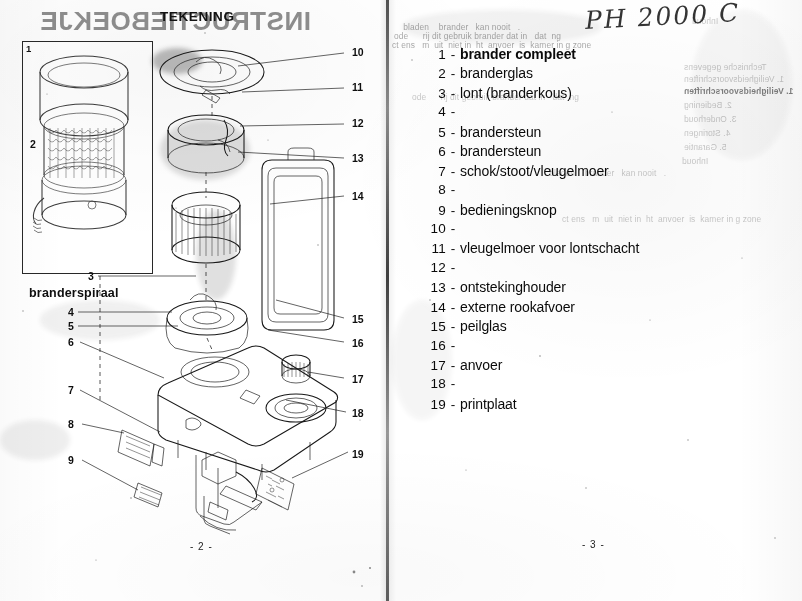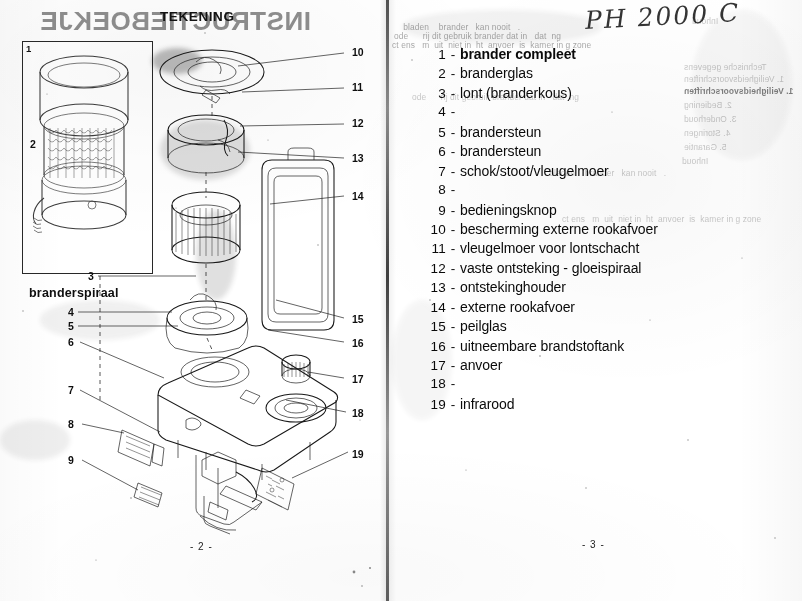--- a/index.html
+++ b/index.html
@@ -486,65 +486,62 @@
         <span class="desc-dash">-</span>
       </div>
       <div class="desc-row">
         <span class="desc-num">9</span>
         <span class="desc-dash">-</span>
         <span class="desc-label">bedieningsknop</span>
       </div>
       <div class="desc-row">
         <span class="desc-num">10</span>
         <span class="desc-dash">-</span>
-        <span class="desc-label">bescherming externe rookafvoer</span>
       </div>
       <div class="desc-row">
         <span class="desc-num">11</span>
         <span class="desc-dash">-</span>
         <span class="desc-label">vleugelmoer voor lontschacht</span>
       </div>
       <div class="desc-row">
         <span class="desc-num">12</span>
         <span class="desc-dash">-</span>
-        <span class="desc-label">vaste ontsteking - gloeispiraal</span>
       </div>
       <div class="desc-row">
         <span class="desc-num">13</span>
         <span class="desc-dash">-</span>
         <span class="desc-label">ontstekinghouder</span>
       </div>
       <div class="desc-row">
         <span class="desc-num">14</span>
         <span class="desc-dash">-</span>
         <span class="desc-label">externe rookafvoer</span>
       </div>
       <div class="desc-row">
         <span class="desc-num">15</span>
         <span class="desc-dash">-</span>
         <span class="desc-label">peilglas</span>
       </div>
       <div class="desc-row">
         <span class="desc-num">16</span>
         <span class="desc-dash">-</span>
-        <span class="desc-label">uitneembare brandstoftank</span>
       </div>
       <div class="desc-row">
         <span class="desc-num">17</span>
         <span class="desc-dash">-</span>
         <span class="desc-label">anvoer</span>
       </div>
       <div class="desc-row">
         <span class="desc-num">18</span>
         <span class="desc-dash">-</span>
       </div>
       <div class="desc-row">
         <span class="desc-num">19</span>
         <span class="desc-dash">-</span>
-        <span class="desc-label">infrarood</span>
+        <span class="desc-label">printplaat</span>
       </div>
     </div>
 
     <div class="page-num right">- 3 -</div>
 
     <div class="smudge" style="left:10px;top:10px;width:200px;height:34px;opacity:.20;"></div>
     <div class="smudge" style="left:300px;top:10px;width:100px;height:150px;opacity:.13;"></div>
     <div class="smudge" style="left:0px;top:300px;width:60px;height:120px;opacity:.14;"></div>
   </div>
 

